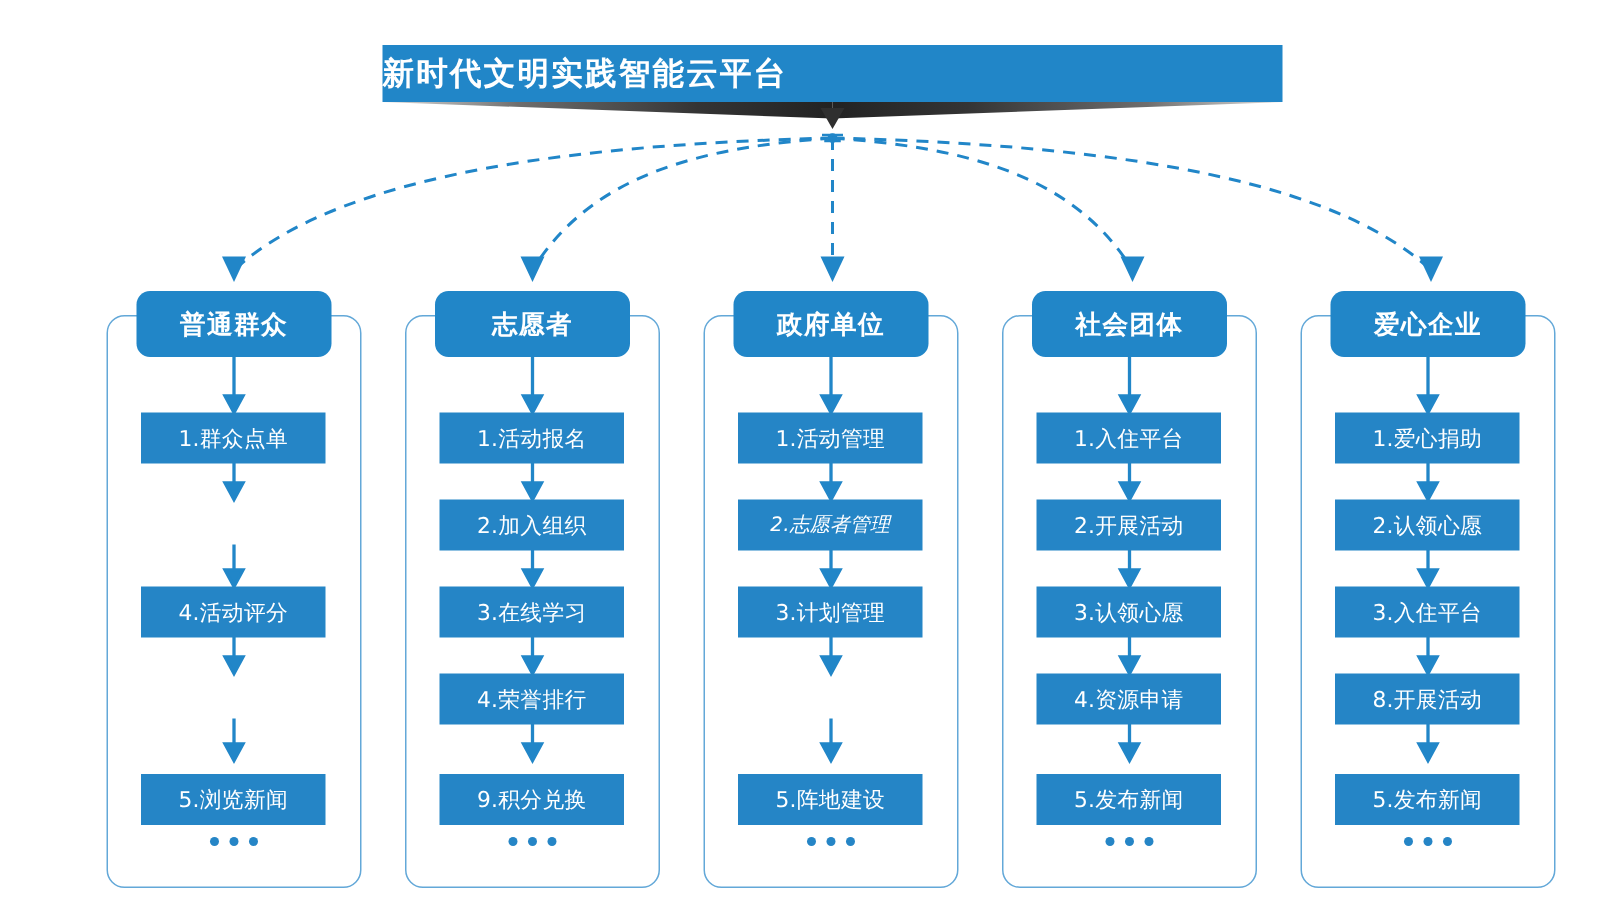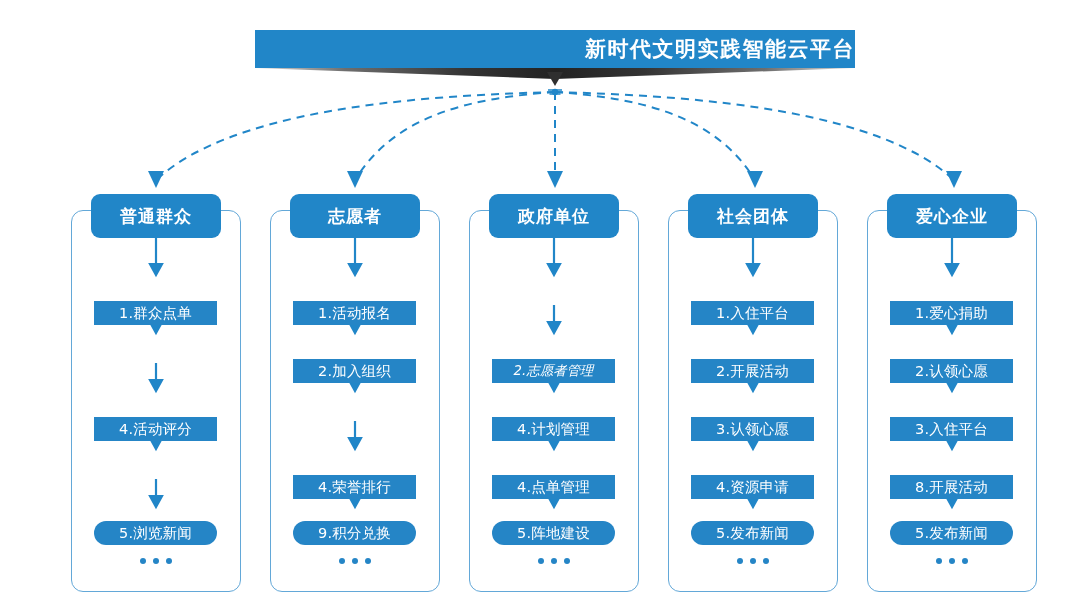--- a/index.html
+++ b/index.html
@@ -31,21 +31,21 @@
     height: 38px;
   }
   .banner {
     position: absolute;
     left: 0; top: 0;
     width: 600px;
     height: 38px;
     background: #2186c8;
     display: flex;
     align-items: center;
-    justify-content: flex-end;
+    justify-content: flex-start;
   }
   .banner-title {
     color: #ffffff;
     font-size: 21px;
     font-weight: bold;
     letter-spacing: 1.5px;
     line-height: 1;
   }
 
   
@@ -93,45 +93,44 @@
   .ch-1 { left: 91px; }
   .ch-2 { left: 290px; }
   .ch-3 { left: 489px; }
   .ch-4 { left: 688px; }
   .ch-5 { left: 887px; }
 
   
   .item {
     position: absolute;
     width: 123px;
-    height: 24px;
+    height: 34px;
     background: #2585c6;
     display: flex;
     align-items: center;
     justify-content: center;
     color: #ffffff;
     font-size: 14.5px;
     font-weight: normal;
     letter-spacing: 0.2px;
     white-space: nowrap;
-    margin-top: 26px;
   }
   .item.narrow { font-size: 13.2px; font-style: italic; }
 
   .it-c1 { left: 94px; }
   .it-c2 { left: 293px; }
   .it-c3 { left: 492px; }
   .it-c4 { left: 691px; }
   .it-c5 { left: 890px; }
 
   .it-r1 { top: 275px; }
   .it-r2 { top: 333px; }
   .it-r3 { top: 391px; }
   .it-r4 { top: 449px; }
-  .it-r5 { top: 495px; border-radius: 13px; }
+  .it-r5 { top: 516px; }
 
   
   .dots {
     position: absolute;
     top: 552px;
     width: 123px;
     height: 18px;
     display: flex;
     align-items: center;
     justify-content: center;
@@ -291,31 +290,32 @@
   <div class="item it-c1 it-r3">4.活动评分</div>
   <div class="item it-c1 it-r5">5.浏览新闻</div>
   <div class="dots it-c1">
     <span></span>
     <span></span>
     <span></span>
   </div>
 
   <div class="item it-c2 it-r1">1.活动报名</div>
   <div class="item it-c2 it-r2">2.加入组织</div>
+  <div class="item it-c2 it-r3">3.在线学习</div>
   <div class="item it-c2 it-r4">4.荣誉排行</div>
   <div class="item it-c2 it-r5">9.积分兑换</div>
   <div class="dots it-c2">
     <span></span>
     <span></span>
     <span></span>
   </div>
 
+  <div class="item it-c3 it-r1">1.活动管理</div>
   <div class="item narrow it-c3 it-r2">2.志愿者管理</div>
-  <div class="item it-c3 it-r3">4.计划管理</div>
-  <div class="item it-c3 it-r4">4.点单管理</div>
+  <div class="item it-c3 it-r3">3.计划管理</div>
   <div class="item it-c3 it-r5">5.阵地建设</div>
   <div class="dots it-c3">
     <span></span>
     <span></span>
     <span></span>
   </div>
 
   <div class="item it-c4 it-r1">1.入住平台</div>
   <div class="item it-c4 it-r2">2.开展活动</div>
   <div class="item it-c4 it-r3">3.认领心愿</div>

